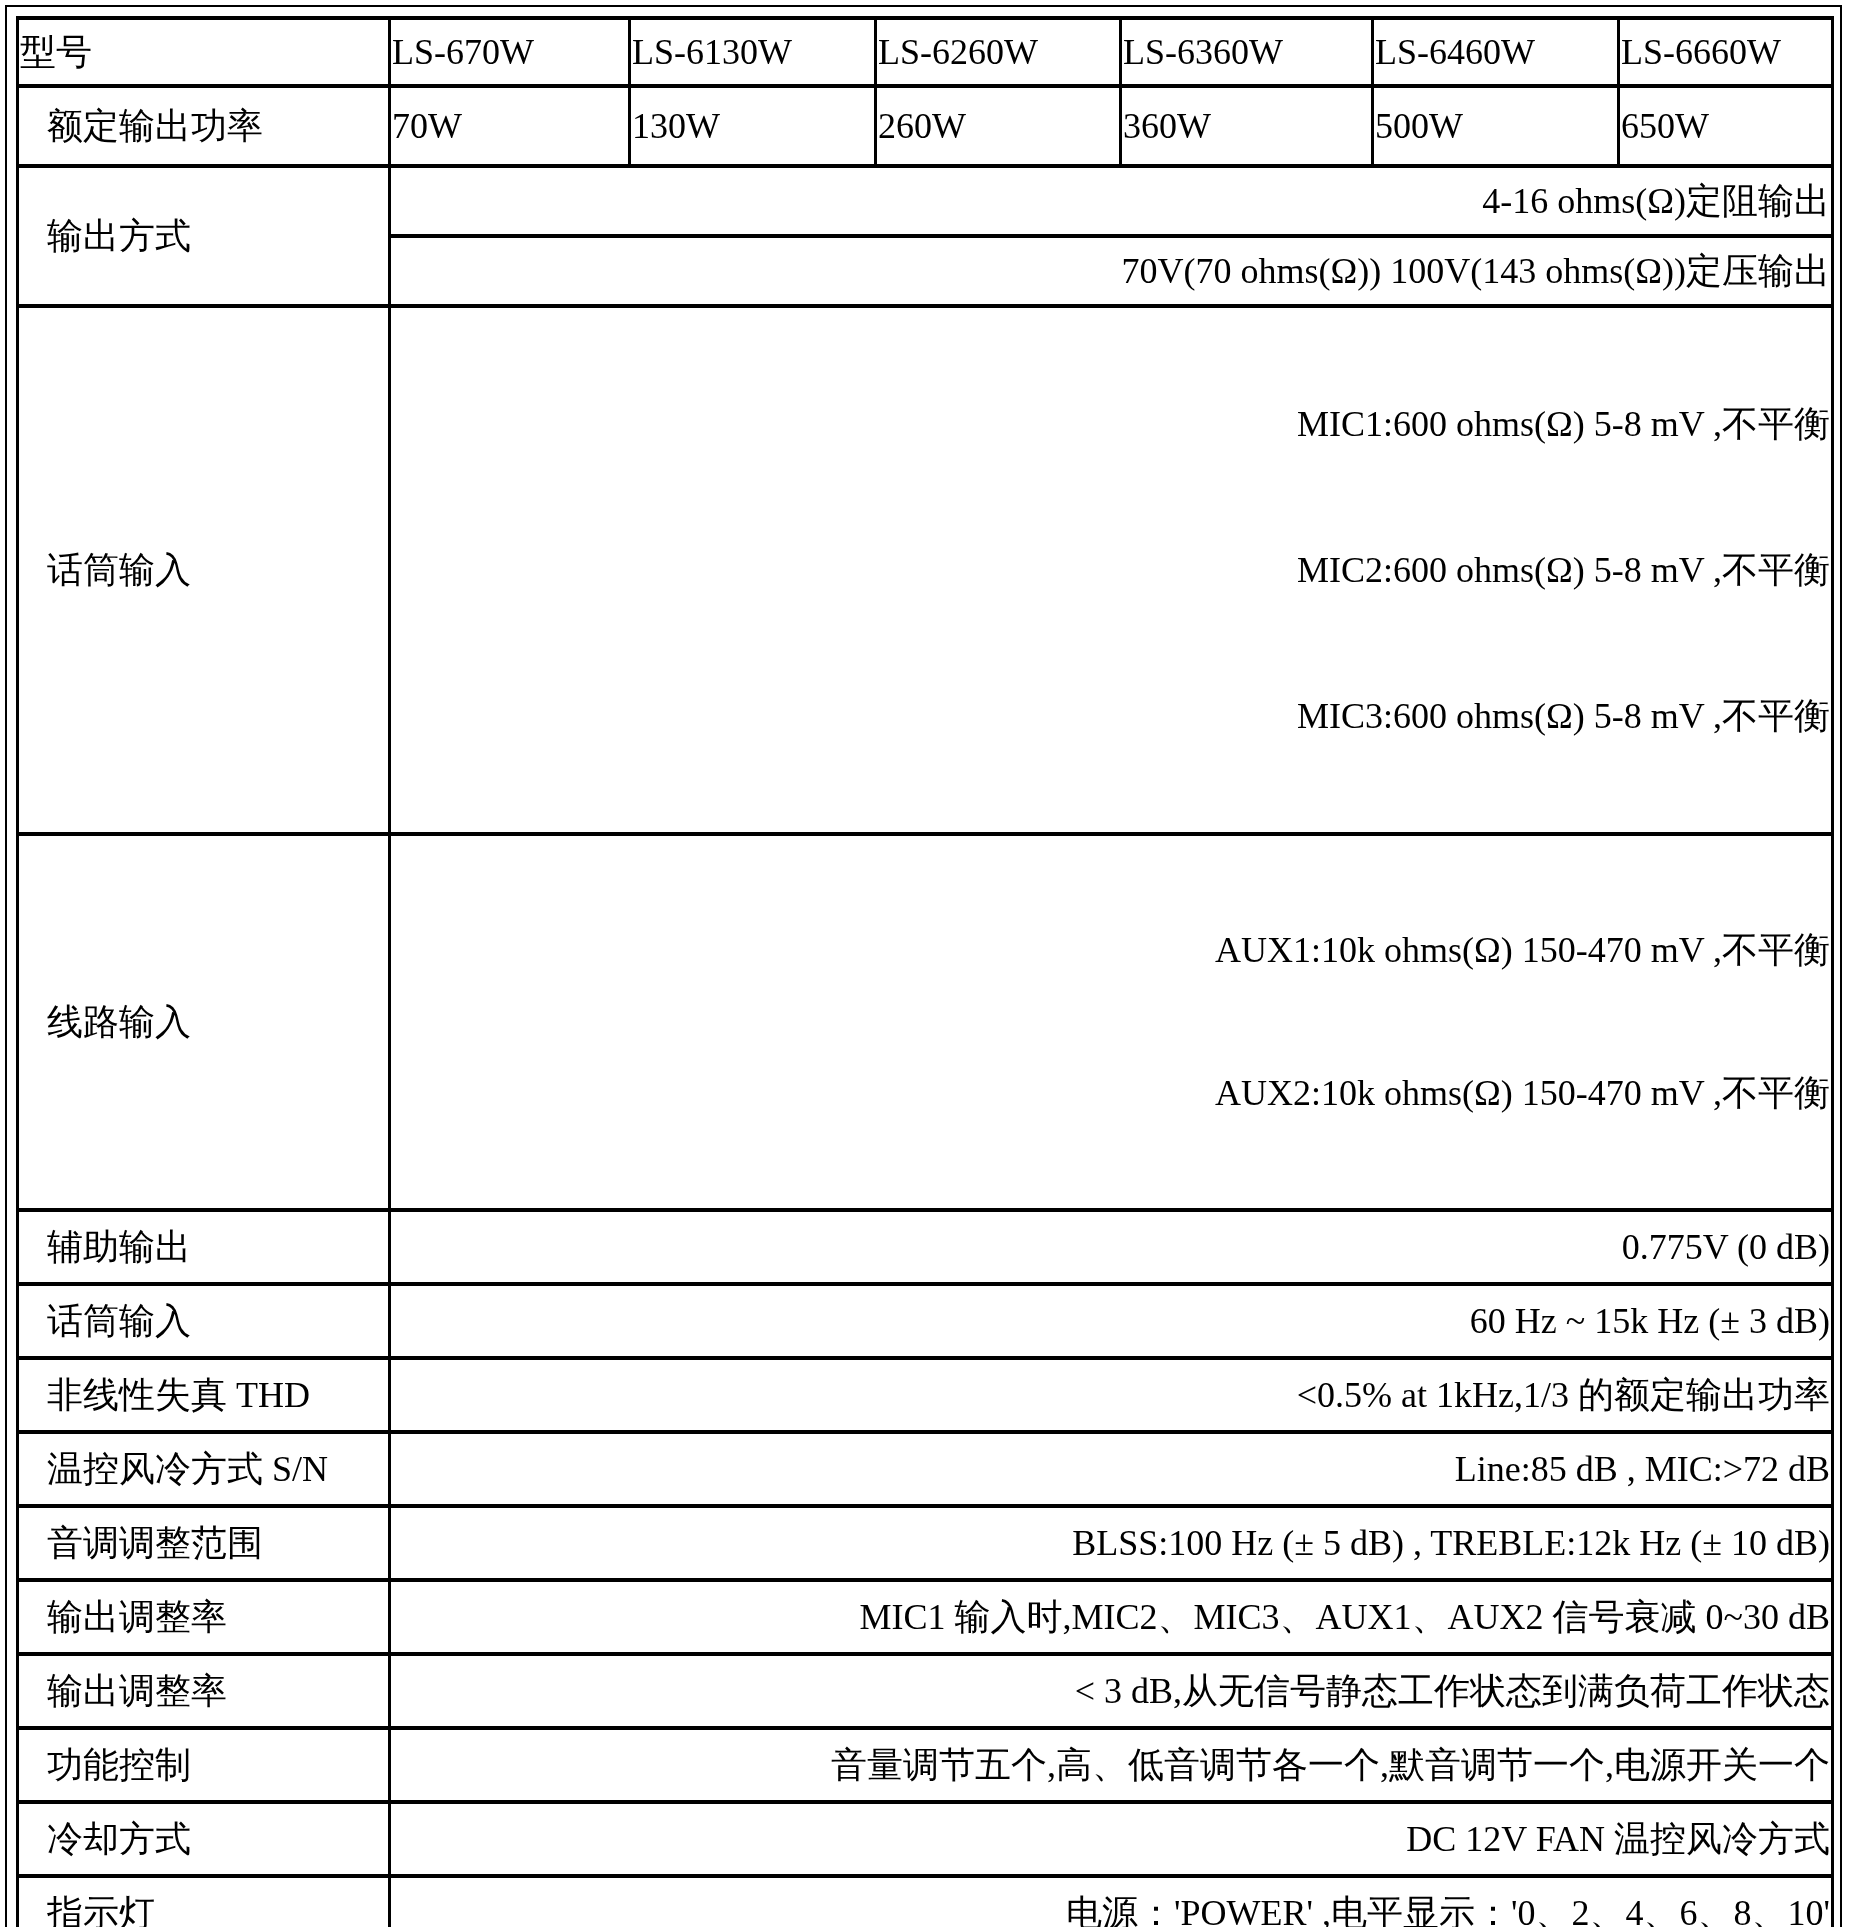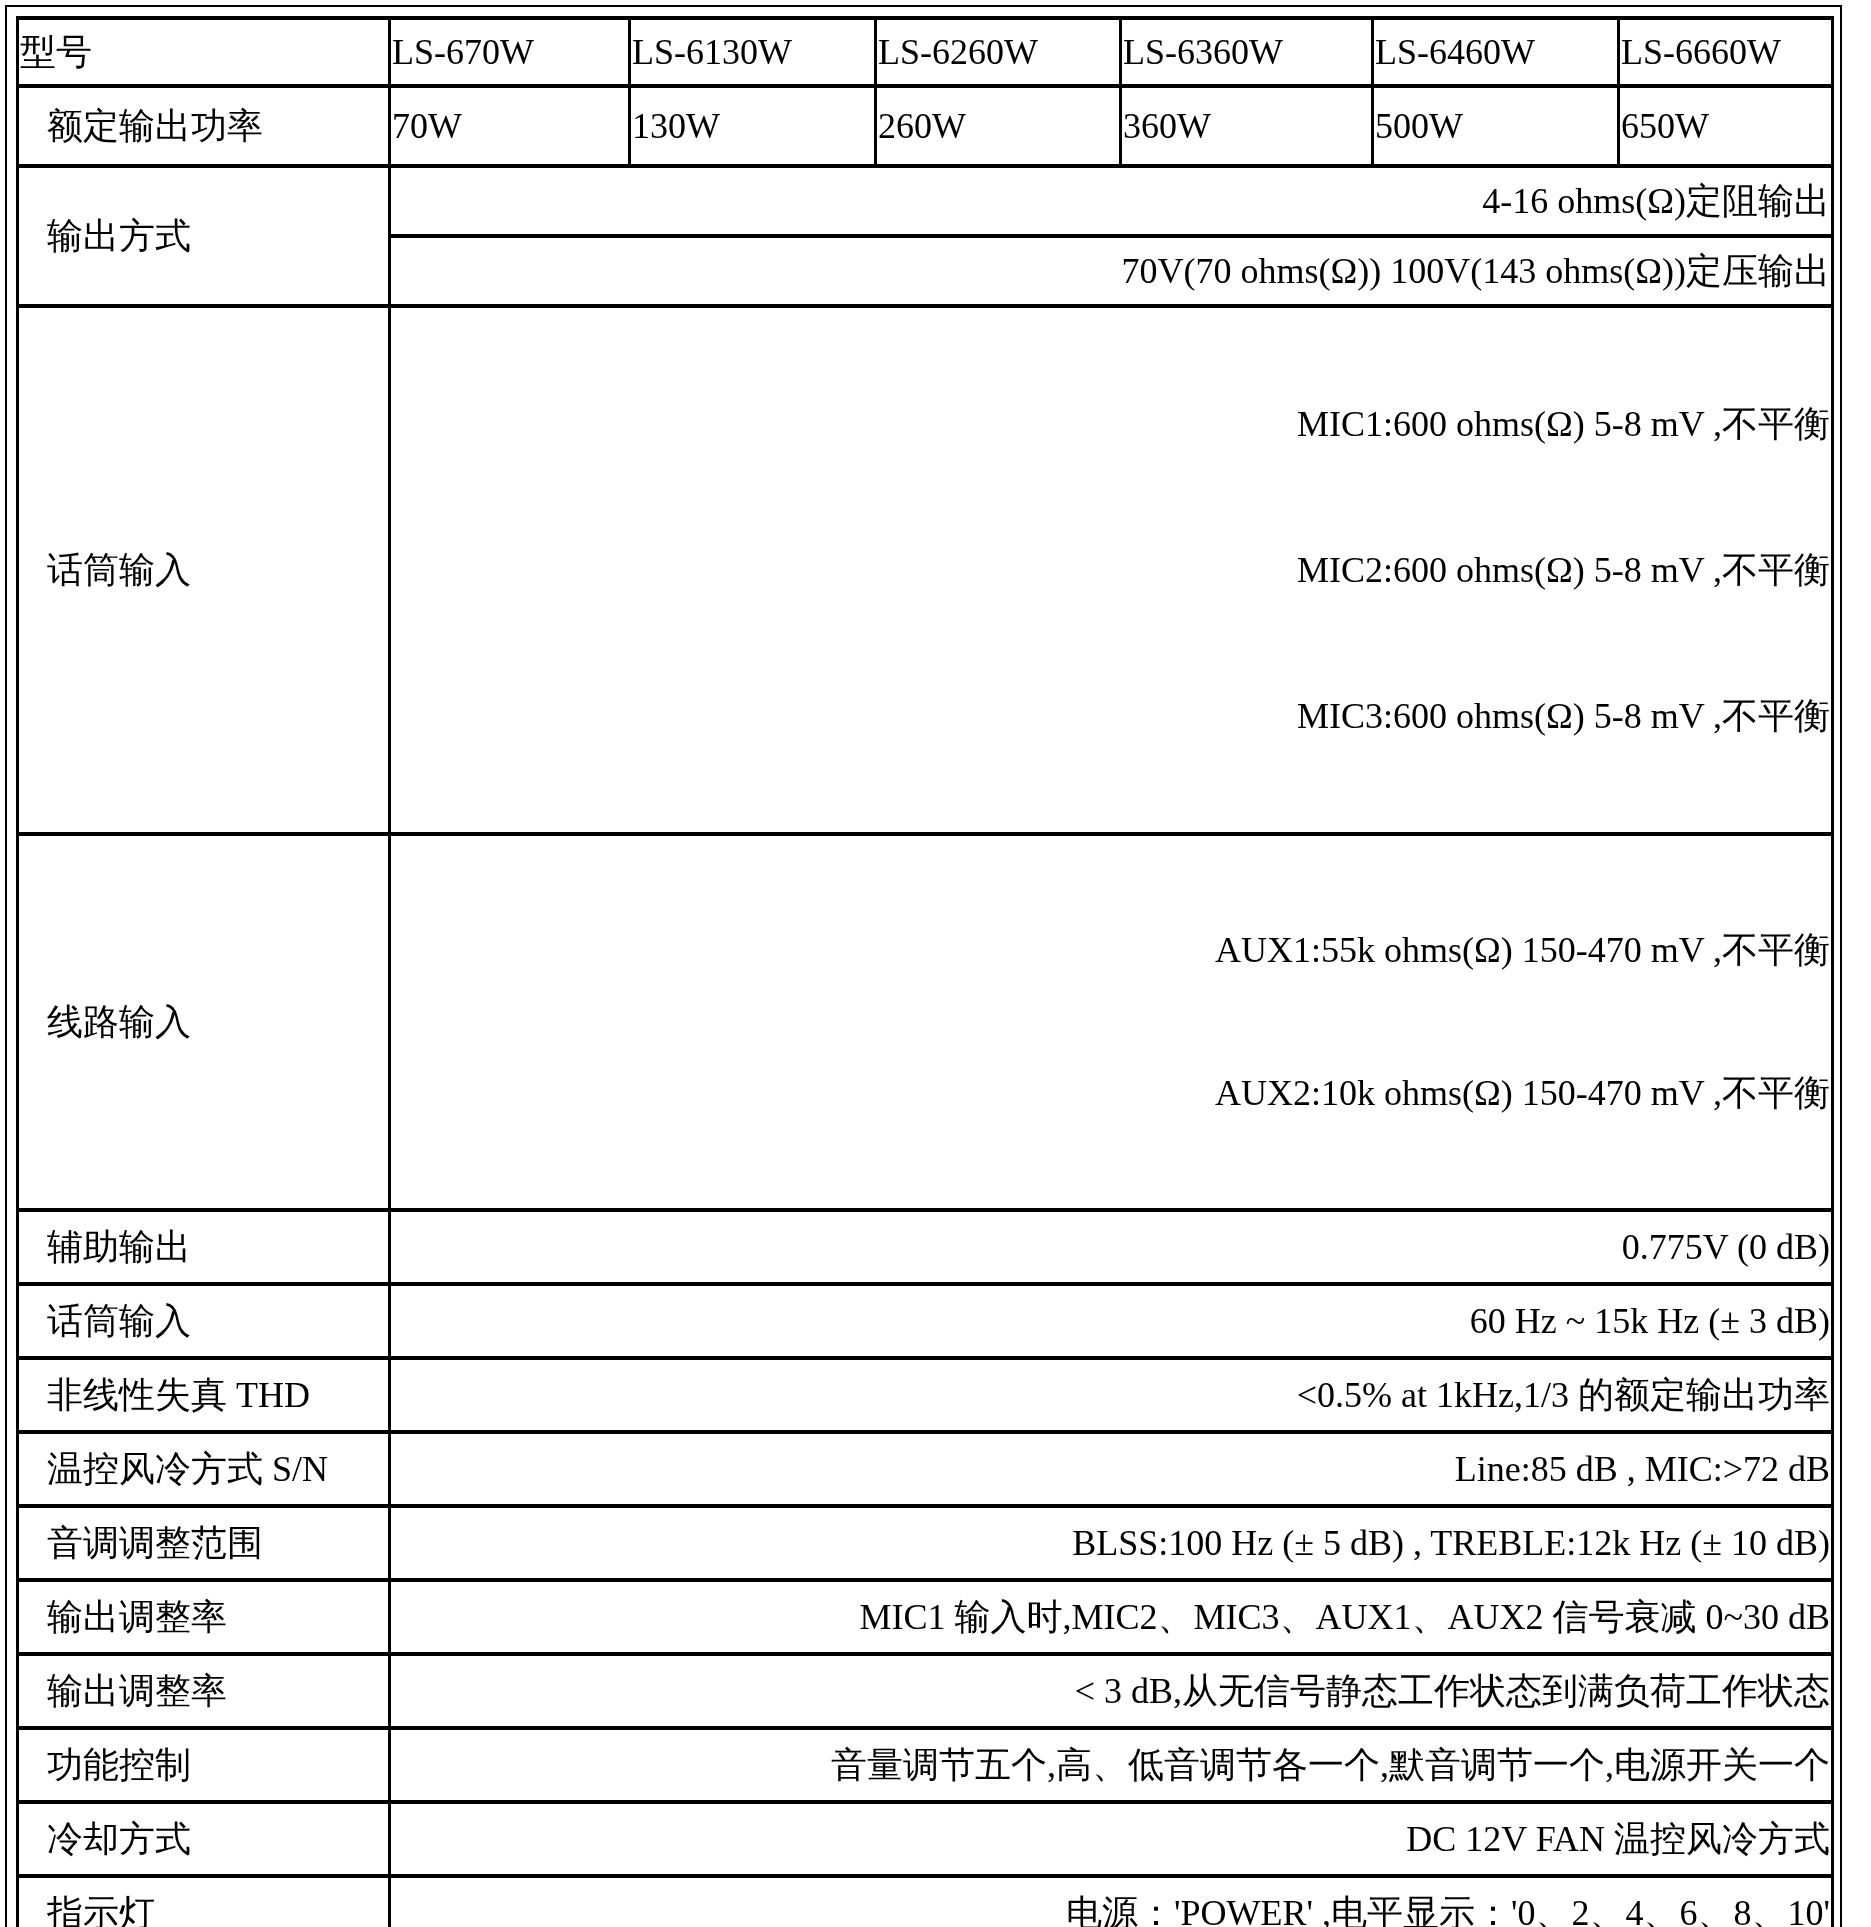--- a/index.html
+++ b/index.html
@@ -96,21 +96,21 @@
     <td class="val" colspan="9">
       <div class="ln">MIC1:600 ohms(Ω) 5-8 mV ,不平衡</div>
       <div class="ln">MIC2:600 ohms(Ω) 5-8 mV ,不平衡</div>
       <div class="ln">MIC3:600 ohms(Ω) 5-8 mV ,不平衡</div>
     </td>
   </tr>
 
   <tr class="raux">
     <td class="lbl">线路输入</td>
     <td class="val" colspan="9">
-      <div class="ln">AUX1:55k ohms(Ω) 150-470 mV ,不平衡</div>
+      <div class="ln">AUX1:10k ohms(Ω) 150-470 mV ,不平衡</div>
       <div class="ln">AUX2:10k ohms(Ω) 150-470 mV ,不平衡</div>
     </td>
   </tr>
 
   <tr class="rstd">
     <td class="lbl">辅助输出</td>
     <td class="val" colspan="9">0.775V (0 dB)</td>
   </tr>
 
   <tr class="rstd">

